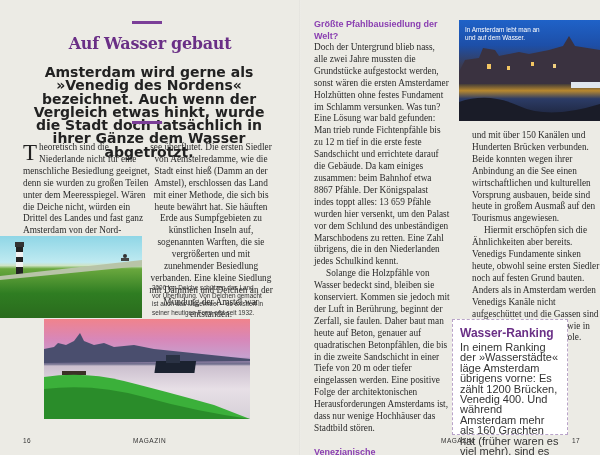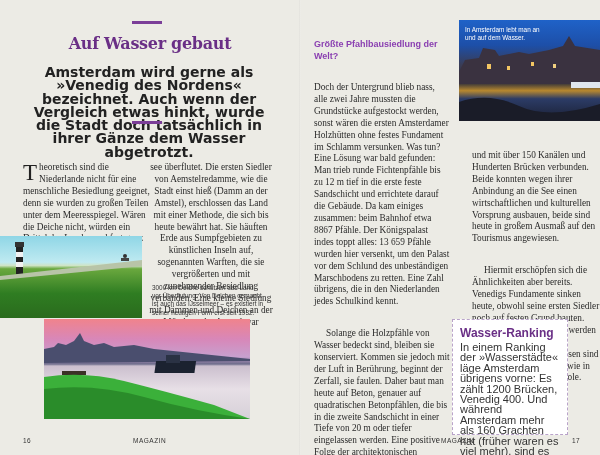--- a/index.html
+++ b/index.html
@@ -6,21 +6,21 @@
   html, body { width: 600px; height: 455px; overflow: hidden; background: #ecebe6; }
   body { position: relative; font-family: "DejaVu Serif", serif; color: #2a2a2a; }
   .spread { position: absolute; left: 0; top: 0; width: 600px; height: 455px; background: #ecebe5; }
   .gutter { position: absolute; left: 299px; top: 0; width: 2px; height: 455px; background: linear-gradient(to right, #e2e1dc, #f0efea); }
 
   .rule { position: absolute; height: 3px; background: #7b3e98; }
   .title { position: absolute; left: 40px; top: 34px; width: 220px; text-align: center; font-family: "DejaVu Serif", serif; font-size: 16px; color: #6a2f86; letter-spacing: -0.3px; }
   .lead { position: absolute; left: 24px; top: 66px; width: 250px; text-align: center; font-family: "DejaVu Sans", sans-serif; font-weight: bold; font-size: 14px; line-height: 13.3px; color: #222; }
 
   .body-text { position: absolute; font-family: "Liberation Serif", serif; font-size: 9.3px; line-height: 11.9px; color: #2b2b2b; }
-  .body-text p { text-indent: 0; margin-top: 20px; }
+  .body-text p { text-indent: 0; }
   .body-text .ind { text-indent: 12px; }
   .dropcap { float: left; font-size: 23px; line-height: 19px; margin: 1px 2px 0 0; font-family: "Liberation Serif", serif; color: #222; }
   .subhead { font-family: "Liberation Sans", sans-serif; font-weight: bold; color: #8a3fb1; font-size: 9px; line-height: 12px; }
 
   .caption { position: absolute; font-family: "Liberation Sans", sans-serif; font-size: 6.4px; line-height: 8.2px; color: #333; }
 
   .img { position: absolute; overflow: hidden; }
   .img-light { left: 0; top: 236px; width: 142px; height: 82px;
     background: linear-gradient(to bottom, #8fd6e6 0%, #bfeaf1 32%, #cfe4c6 36%, #6aa83e 40%, #2f7d22 70%, #2a6b1d 100%); }
   .img-lake { left: 44px; top: 319px; width: 206px; height: 100px;

